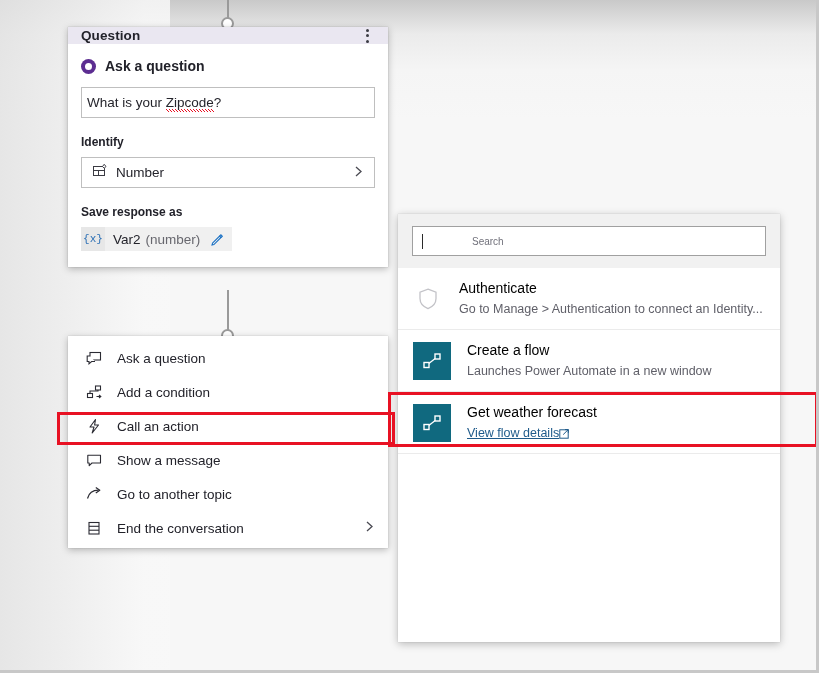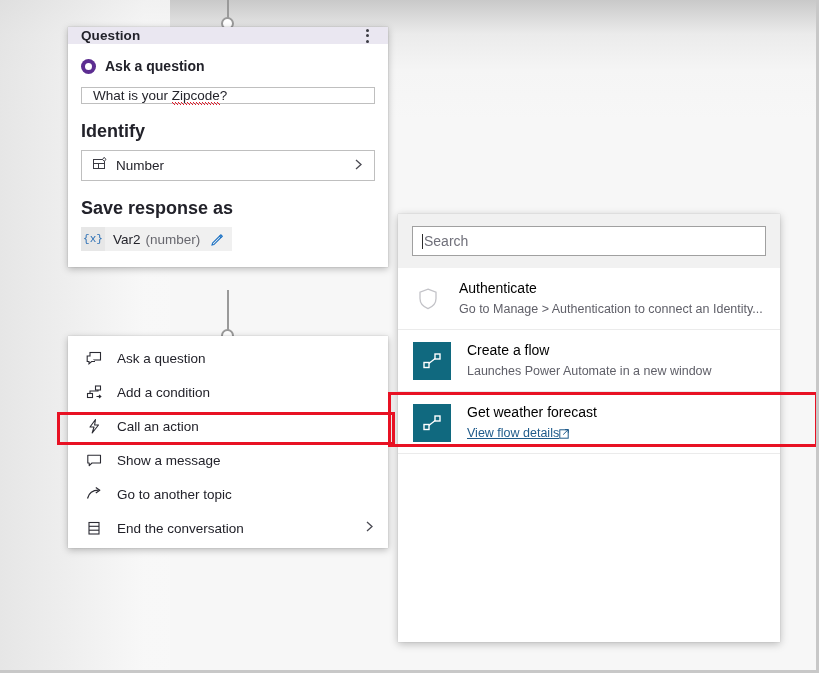--- a/index.html
+++ b/index.html
@@ -117,37 +117,37 @@
     background: #ffffff;
   }
   .ask-label {
     font-size: 14px;
     font-weight: bold;
     color: #22222a;
   }
   .field-box {
     border: 1px solid #bfbfbf;
     background: #ffffff;
-    height: 17px;
-    display: flex;
-    align-items: center;
-    padding: 0 11px;
+    height: 31px;
+    display: flex;
+    align-items: center;
+    padding: 0 5px;
     box-sizing: border-box;
     font-size: 13.5px;
     color: #25252c;
   }
   .squiggle {
     background-image: linear-gradient(45deg, transparent 45%, #e81123 45%, #e81123 55%, transparent 55%);
     background-size: 3px 3px;
     background-repeat: repeat-x;
     background-position: 0 100%;
     padding-bottom: 2px;
   }
   .sec-label {
-    font-size: 18px;
+    font-size: 12px;
     font-weight: bold;
     color: #22222a;
     margin: 17px 0 8px 0;
   }
   .dropdown-box {
     border: 1px solid #bfbfbf;
     background: #ffffff;
     height: 31px;
     display: flex;
     align-items: center;
@@ -262,22 +262,23 @@
     padding: 0 9px;
     box-sizing: border-box;
   }
   .search-caret {
     width: 1px;
     height: 15px;
     background: #2a2a2a;
     margin-right: 1px;
   }
   .search-ph {
-    font-size: 14px;
+    font-size: 10px;
     color: #70707a;
+    padding-left: 48px;
   }
   .flow-row {
     display: flex;
     align-items: center;
     padding: 11px 14px 11px 15px;
     box-sizing: border-box;
     border-bottom: 1px solid #ebebeb;
     cursor: pointer;
     min-height: 62px;
   }

